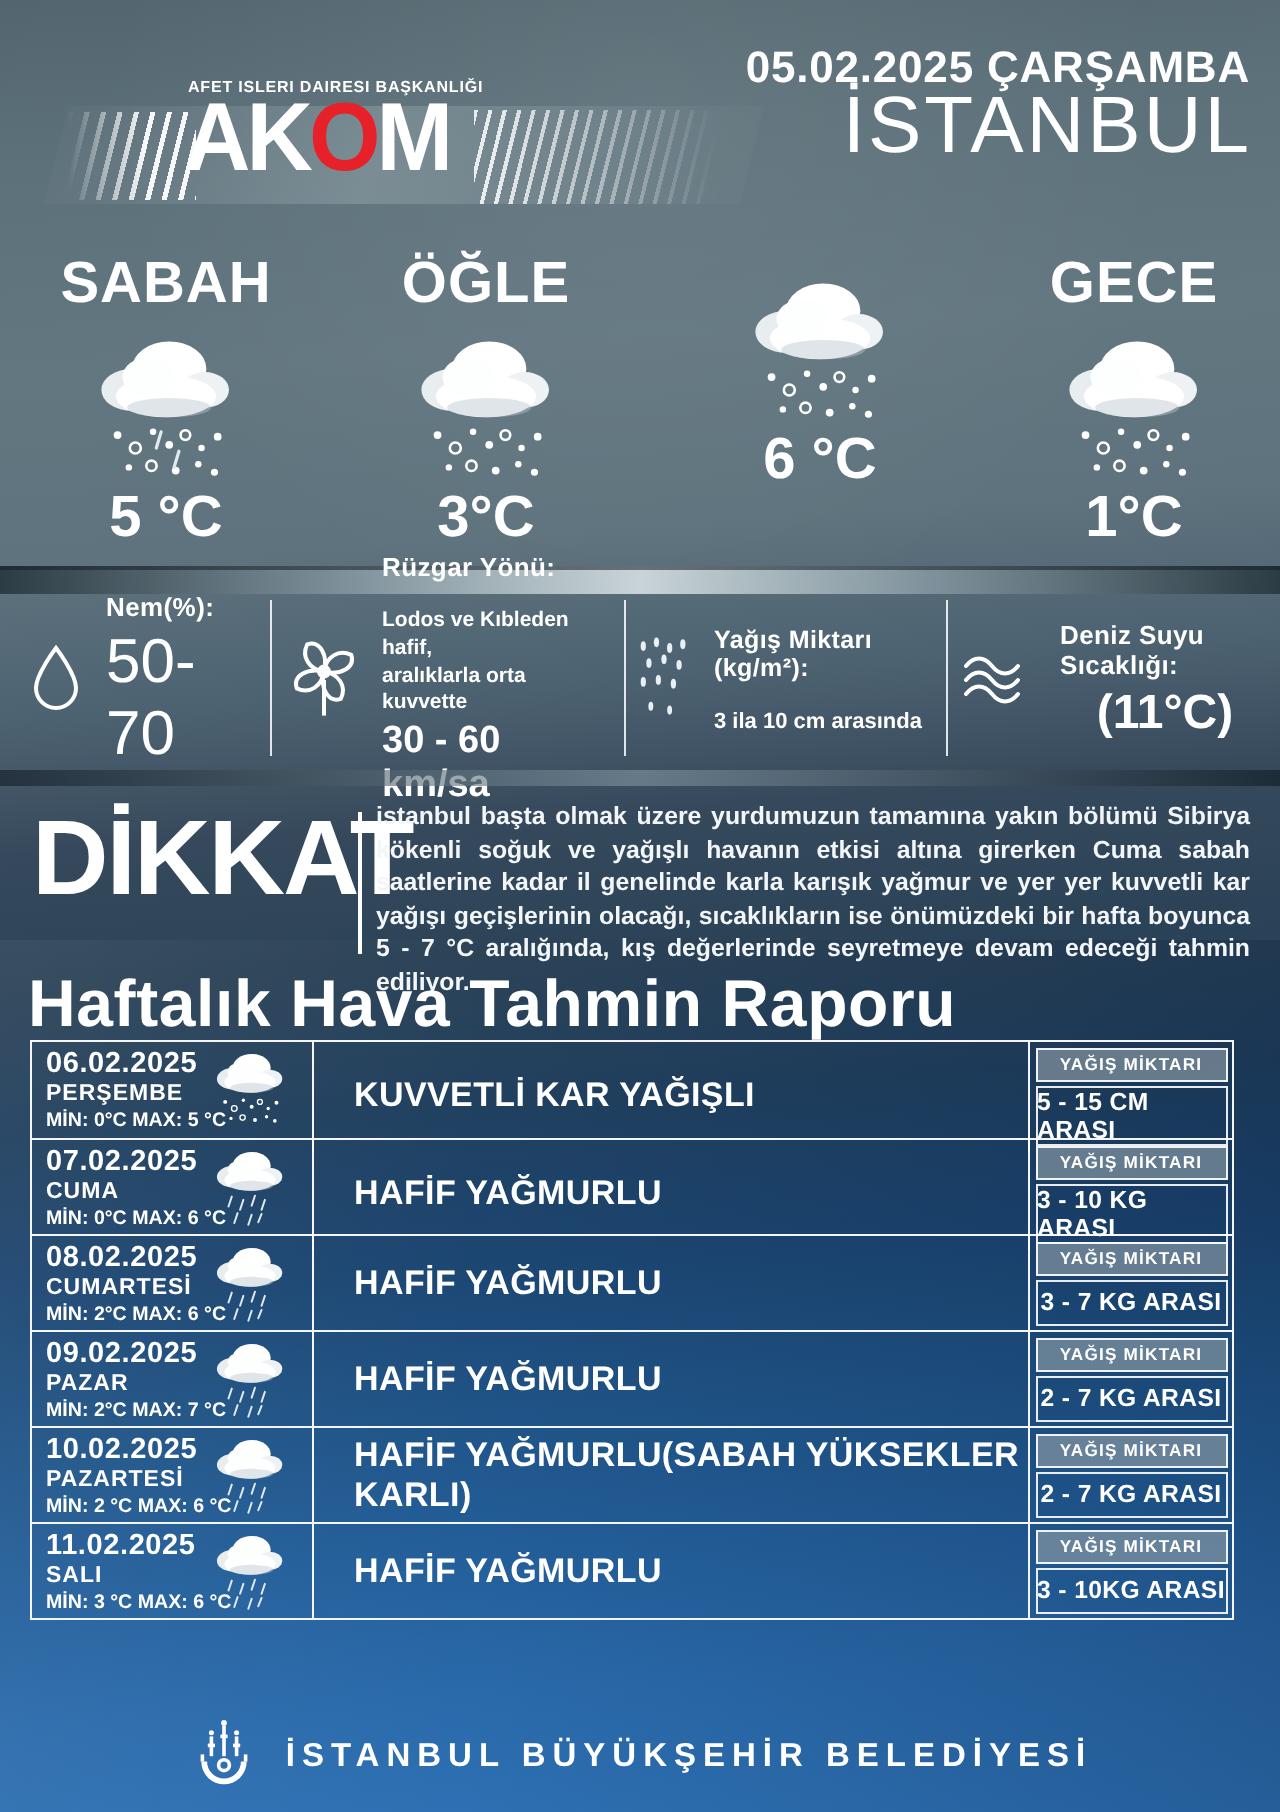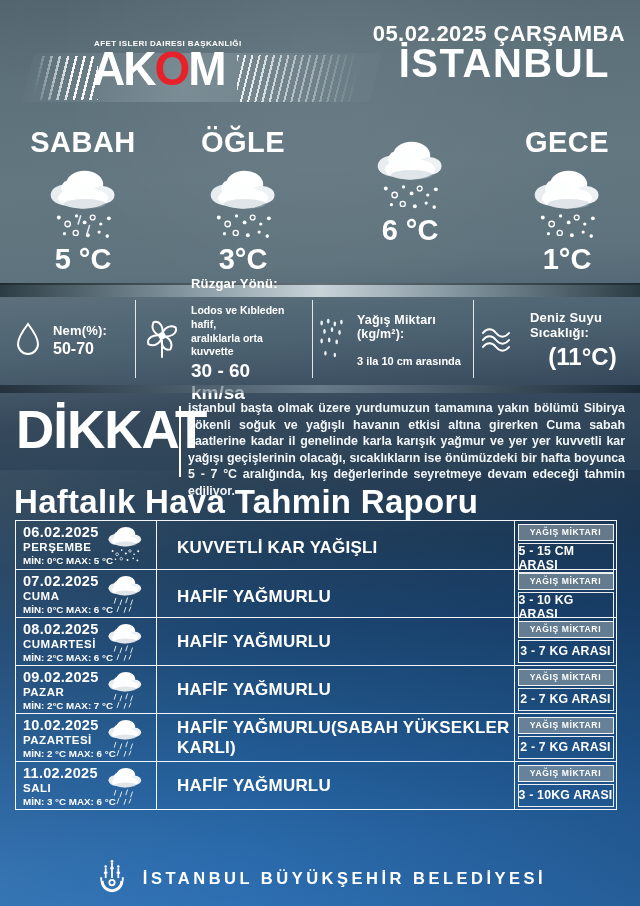--- a/index.html
+++ b/index.html
@@ -24,21 +24,21 @@
     -webkit-mask-image:linear-gradient(90deg,transparent,#000 60%);mask-image:linear-gradient(90deg,transparent,#000 60%);}
   .slashes-right{position:absolute;left:237px;top:55px;width:132px;height:47px;
     background:repeating-linear-gradient(104deg, rgba(255,255,255,0.85) 0 2px, transparent 2px 7px);
     -webkit-mask-image:linear-gradient(90deg,#000 8%,transparent 92%);mask-image:linear-gradient(90deg,#000 8%,transparent 92%);}
   .agency{position:absolute;left:94px;top:39px;width:132px;text-align:center;
     font-size:8px;font-weight:bold;letter-spacing:0.4px;white-space:nowrap;}
   .akom{position:absolute;left:92px;top:44px;font-size:46px;font-weight:800;
     letter-spacing:-2px;transform:scaleY(1.05);transform-origin:top left;line-height:1;}
   .akom .o{color:#e6212a;}
   .hdr-date{position:absolute;right:15px;top:21px;font-size:22px;font-weight:700;letter-spacing:0.4px;}
-  .hdr-city{position:absolute;right:30px;top:41px;font-size:40px;font-weight:700;letter-spacing:1.5px;}
+  .hdr-city{position:absolute;right:14px;top:41px;font-size:40px;font-weight:400;letter-spacing:1.5px;}
 
   
   .period{position:absolute;top:128px;width:150px;text-align:center;}
   .period.p0{left:8px}.period.p1{left:168px}.period.p2{left:335px}.period.p3{left:492px}
   .p-label{font-size:29px;font-weight:800;letter-spacing:0.5px;line-height:1;}
   .p-icon{width:104px;height:84px;margin:4px auto 0;display:block;}
   .p-temp{font-size:29px;font-weight:700;margin-top:0px;line-height:1;}
 
   
   .bar1{position:absolute;left:0;right:0;top:283px;height:12px;opacity:.95;
@@ -49,21 +49,21 @@
 
   
   .metric{position:absolute;top:300px;height:80px;display:flex;align-items:center;gap:9px;}
   .metric.m1{left:12px;width:120px}
   .metric.m2{left:142px;width:166px}
   .metric.m3{left:316px;width:154px}
   .metric.m4{left:479px;width:156px}
   .m-icon{flex:0 0 auto;}
   .m-title{font-size:13px;font-weight:700;letter-spacing:0.2px;}
   .m-sub{font-size:10.5px;font-weight:700;line-height:1.3;white-space:pre-line;margin-top:13px;}
-  .m1 .m-value{font-size:16px;font-weight:700;margin-top:2px;}
+  .m1 .m-value{font-size:31px;font-weight:400;margin-top:2px;}
   .m2 .m-value{font-size:19px;font-weight:700;margin-top:1px;}
   .m3 .m-title{font-size:12.5px;}
   .m3 .m-value{font-size:11px;font-weight:700;margin-top:14px;}
   .m4 .m-value{font-size:24px;font-weight:700;margin-top:3px;text-align:center;}
   .vline{position:absolute;top:300px;height:78px;width:1px;background:rgba(255,255,255,0.85);}
   .vl1{left:135px}.vl2{left:312px}.vl3{left:473px}
 
   
   .w-label{position:absolute;left:16px;top:403px;font-size:53px;font-weight:800;line-height:1;letter-spacing:-1px;}
   .w-line{position:absolute;left:179px;top:406px;height:71px;width:1.5px;background:#fff;}

